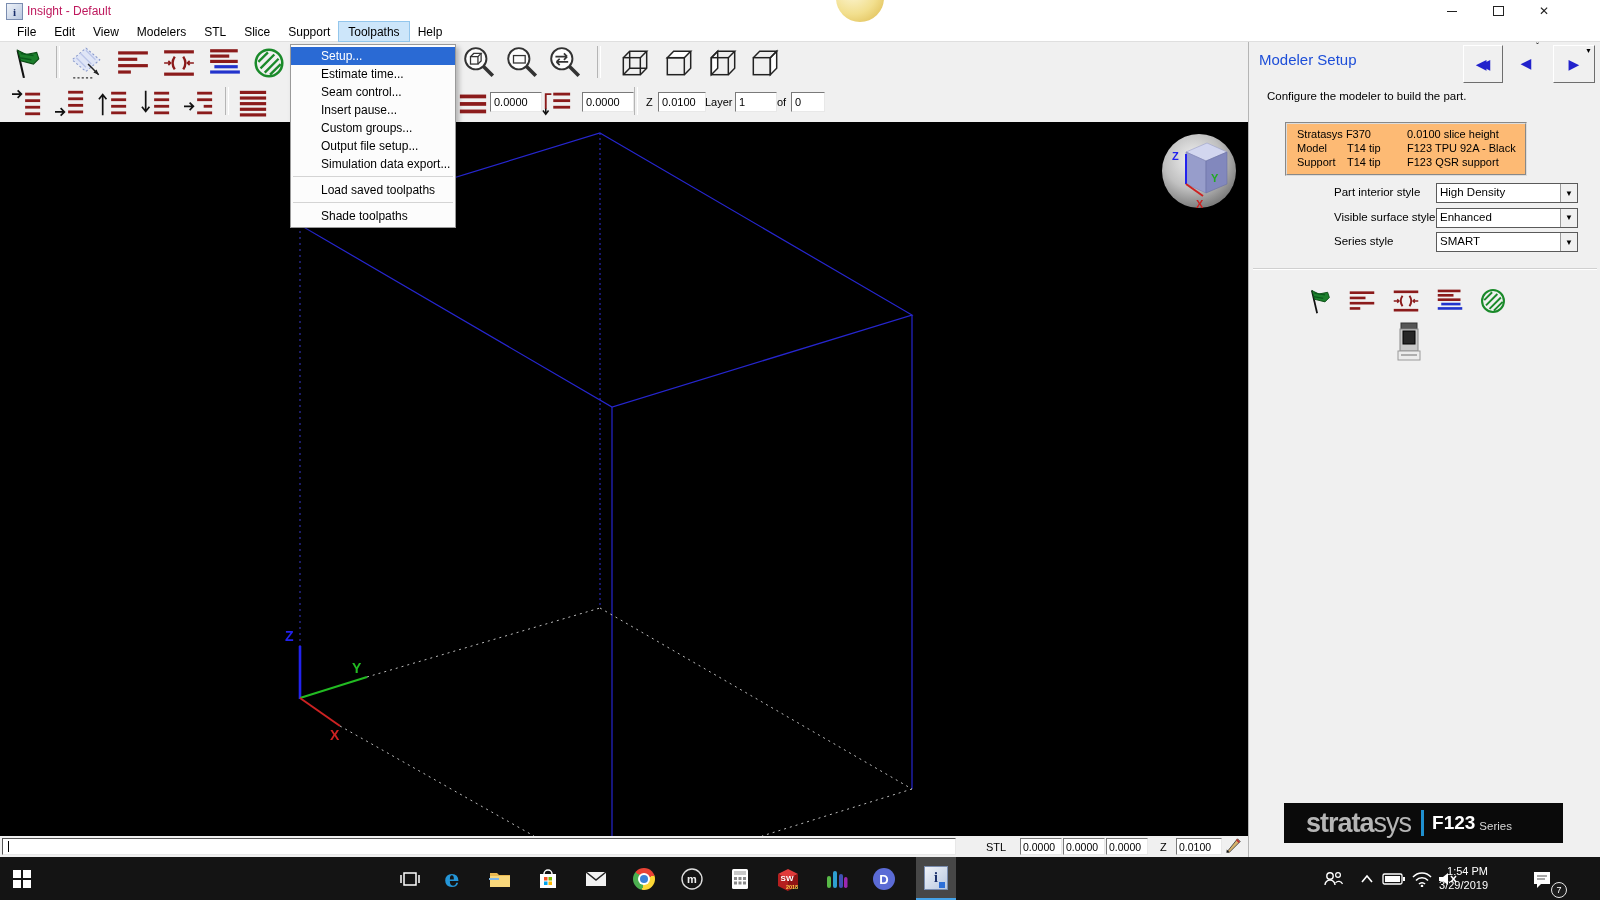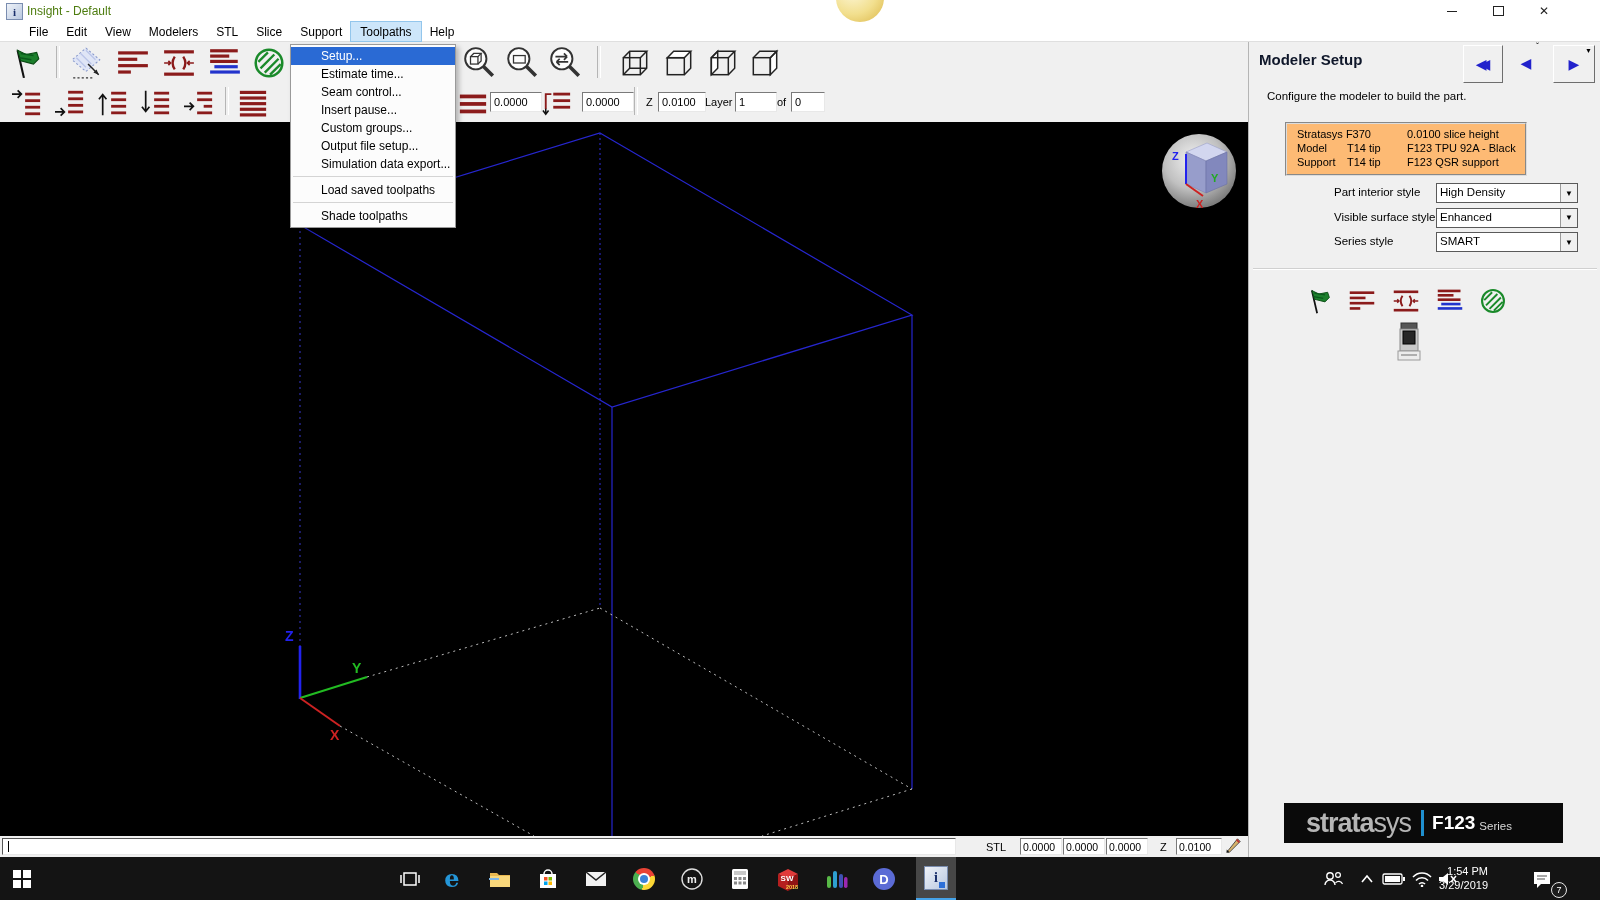--- a/index.html
+++ b/index.html
@@ -6,31 +6,31 @@
   .screen{position:relative;width:1600px;height:900px;overflow:hidden;background:#f0f0f0;
           font-family:"Liberation Sans","DejaVu Sans",sans-serif;font-size:12px;color:#000;}
   .abs{position:absolute;}
 
   
   .titlebar{left:0;top:0;width:1600px;height:22px;background:#fff;}
   .app-icon{left:6px;top:3px;width:15px;height:15px;background:linear-gradient(135deg,#eef2f8,#b9c8e0);
             border:1px solid #7a8db0;display:flex;align-items:center;justify-content:center;
             font:bold 11px "Liberation Serif",serif;color:#1a2f6b;}
   .app-icon i{font-style:normal}
-  .title-text{left:27px;top:4px;font-size:12px;color:#4d7c0f;}
+  .title-text{left:27px;top:4px;font-size:12px;color:#be185d;}
   .ball{left:836px;top:-26px;width:48px;height:48px;border-radius:50%;
         background:radial-gradient(circle at 35% 32%,#fdf8dc,#f2df8e 55%,#ddba4e 95%);z-index:60;}
   .winbtn{top:0;width:30px;height:22px;display:flex;align-items:center;justify-content:center;color:#222;}
   .glyph-min{width:10px;height:1px;background:#222;}
   .glyph-max{width:9px;height:8px;border:1px solid #222;}
   .glyph-close{font-size:12px;line-height:12px;}
 
   
   .menubar{left:0;top:22px;width:1600px;height:20px;background:#fff;border-bottom:1px solid #dfdfdf;
-           display:flex;align-items:stretch;padding-left:20px;box-sizing:border-box;}
+           display:flex;align-items:stretch;padding-left:8px;box-sizing:border-box;}
   .mb-item{padding:3px 9px 2px 9px;font-size:12px;}
   .mb-item.active{background:#cde6fa;outline:1px solid #93c6ec;}
 
   
   .tb1{left:0;top:42px;width:1248px;height:42px;background:#f0f0f0;border-bottom:1px solid #e0e0e0;}
   .tb2{left:0;top:84px;width:1248px;height:38px;background:#f0f0f0;border-bottom:1px solid #c9c9c9;}
   .tbi{position:absolute;width:34px;height:34px;top:4px;}
   .tbi2{position:absolute;width:30px;height:30px;top:4px;}
   .tsep{position:absolute;top:4px;width:2px;height:32px;border-left:1px solid #b5b5b5;border-right:1px solid #fff;}
   .tsep2{position:absolute;top:3px;width:2px;height:28px;border-left:1px solid #b5b5b5;border-right:1px solid #fff;}
@@ -52,21 +52,21 @@
   .bottombar{left:0;top:836px;width:1248px;height:21px;background:#f0f0f0;}
   .cmdfield{position:absolute;left:2px;top:2px;width:952px;height:15px;background:#fff;
             border:1px solid;border-color:#555 #e8e8e8 #e8e8e8 #555;}
   .cmdcaret{position:absolute;left:5px;top:2px;width:1px;height:11px;background:#000;}
   .stl-label{position:absolute;top:5px;font-size:11px;}
   .stl-field{position:absolute;top:2px;height:13px;border:1px solid;border-color:#7a7a7a #e8e8e8 #e8e8e8 #7a7a7a;
              background:#fff;font:10.5px "Liberation Sans",sans-serif;padding:1px 2px;width:36px;}
 
   
   .panel{left:1248px;top:42px;width:352px;height:815px;background:#f0f0f0;border-left:1px solid #b5b5b5;}
-  .panel-title{position:absolute;left:10px;top:9px;font-size:15px;font-weight:bold;color:#0f172a;}
+  .panel-title{position:absolute;left:10px;top:9px;font-size:15px;font-weight:normal;color:#1d4ed8;}
   .pbtn{position:absolute;top:3px;width:38px;height:36px;background:#f0f0f0;border:1px solid;
         border-color:#fff #6e6e6e #6e6e6e #fff;display:flex;align-items:center;justify-content:center;color:#2222cc;}
   .pbtn-flat{position:absolute;top:3px;width:38px;height:36px;display:flex;align-items:center;justify-content:center;color:#3344cc;}
   .arr2{font-size:14px;letter-spacing:-7px;padding-right:7px;color:#2222cc;}
   .arr1{font-size:14px;color:#2222cc;}
   .mini-caret{position:absolute;top:-4px;right:6px;font-size:9px;color:#000;}
   .mini-down{position:absolute;top:1px;right:2px;font-size:7px;color:#000;}
   .panel-sub{position:absolute;left:18px;top:48px;font-size:11.5px;}
   .infobox{position:absolute;left:36px;top:80px;width:238px;height:50px;border:2px groove #dcdcdc;background:#fdba74;}
   .ib{position:absolute;font-size:11px;white-space:nowrap;}

